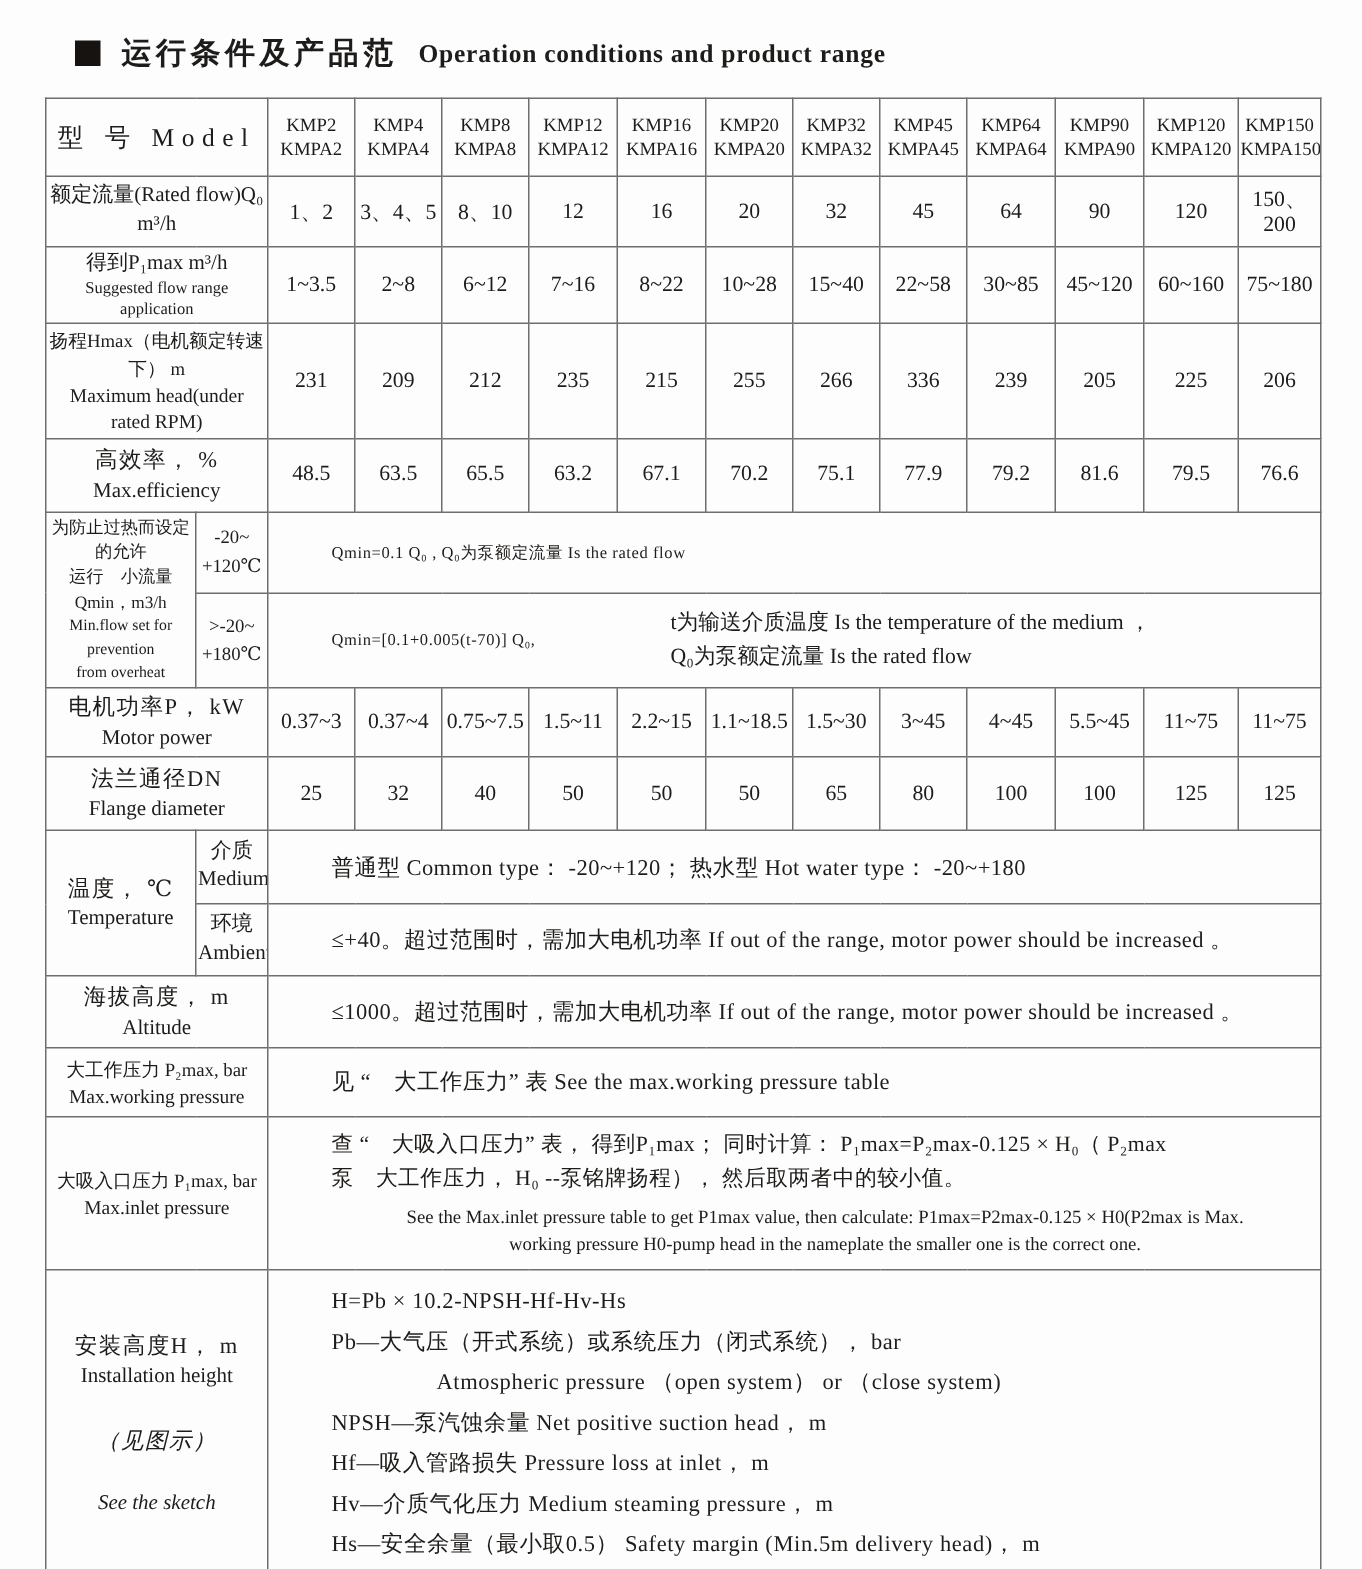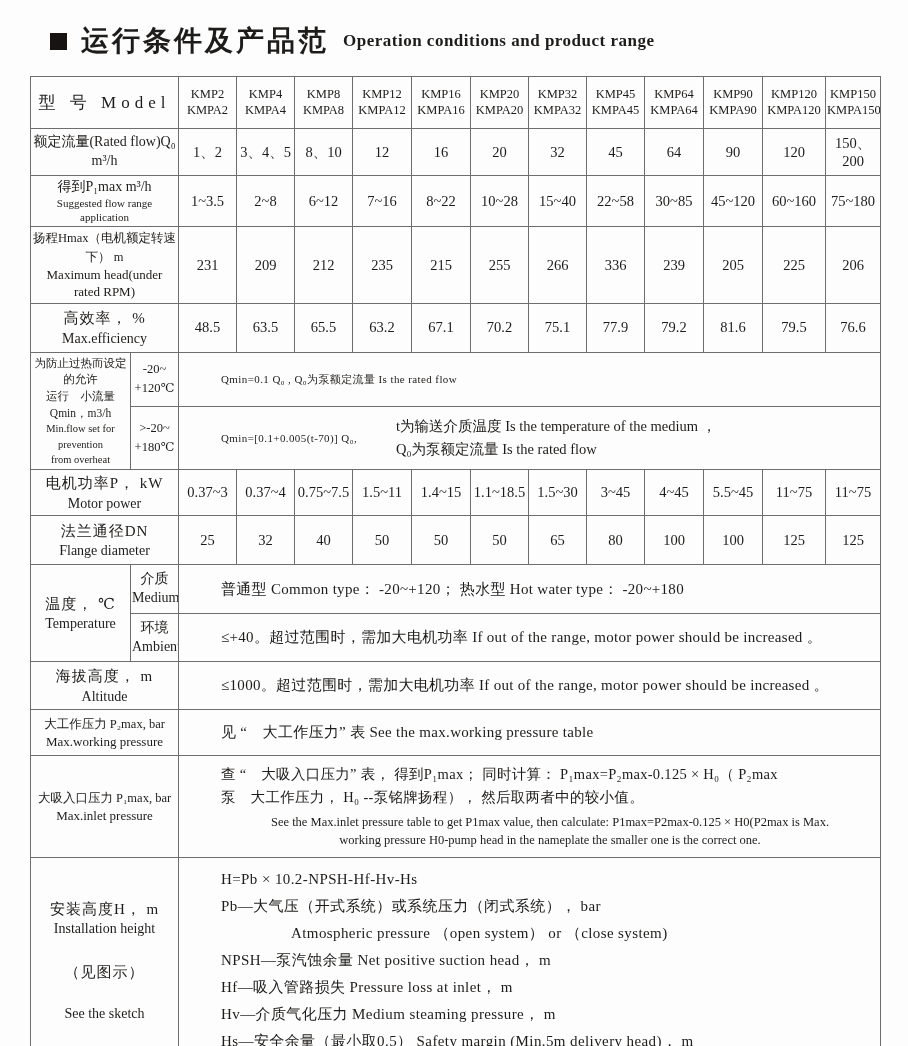--- a/index.html
+++ b/index.html
@@ -1,46 +1,46 @@
 <!DOCTYPE html>
 <html><head>
 <meta charset="utf-8">
 <style>
   html,body{margin:0;padding:0;background:#fdfdfd;}
   body{width:908px;height:1046px;font-family:"Liberation Serif","DejaVu Serif",serif;color:#1e1c1a;}
   .page{padding:14px 28px 0 30px;}
   .title{display:flex;align-items:center;gap:14px;margin:8px 0 16px 20px;}
   .bullet{width:17px;height:17px;background:#171310;flex:0 0 auto;}
-  .title-cn{font-size:28px;font-weight:bold;letter-spacing:3px;font-family:"Liberation Sans","DejaVu Sans",sans-serif;}
+  .title-cn{font-size:20px;font-weight:bold;letter-spacing:3px;font-family:"Liberation Sans","DejaVu Sans",sans-serif;}
   .title-en{font-size:17px;letter-spacing:0.5px;font-weight:bold;}
   table.spec{border-collapse:collapse;table-layout:fixed;width:850px;}
   .spec td{border:1px solid #6e6e6e;text-align:center;vertical-align:middle;padding:2px 1px;overflow:hidden;}
   .model-hd{font-size:17px;letter-spacing:5px;}
   .model{font-size:12.5px;line-height:1.25;white-space:pre-line;}
   .val{font-size:14.5px;}
   .pre{white-space:pre-line;}
   .lbl-cn{font-size:14px;line-height:1.35;}
   .lbl-en{font-size:11px;line-height:1.25;}
   .lbl-cn-md{font-size:12.5px;line-height:1.45;}
   .lbl-en-md{font-size:13px;line-height:1.35;}
   .lbl-cn-lg{font-size:15px;line-height:1.5;letter-spacing:1px;}
   .lbl-en-lg{font-size:14px;line-height:1.3;}
   .qmin-lbl-cn{font-size:11.5px;line-height:1.45;}
   .qmin-lbl-en{font-size:10.5px;line-height:1.45;}
   .range{font-size:12.5px;line-height:1.5;white-space:pre-line;}
   .formula{font-size:11px;letter-spacing:0.4px;}
   .left{text-align:left !important;padding-left:42px !important;}
-  .flexrow{display:flex;align-items:center;gap:39px;}
+  .flexrow{display:flex;align-items:center;gap:90px;}
   .note{font-size:14.5px;line-height:1.55;text-align:left;white-space:pre-line;}
   .bigtext{font-size:15px;letter-spacing:0.3px;}
   .inlet-cn{font-size:14.5px;line-height:1.6;text-align:left;white-space:pre-line;letter-spacing:0.3px;}
   .inlet-en{font-size:12.5px;line-height:1.5;text-align:center;white-space:pre-line;margin-top:3px;}
   .install-line{font-size:15px;line-height:1.0;text-align:left;padding:6px 0;letter-spacing:0.4px;}
   .indent{padding-left:70px;}
-  .gap-lg{margin-top:22px;}
+  .gap-lg{margin-top:22px;font-style:italic;}
 </style>
 </head>
 <body>
 
 <div class="page">
 
   <div class="title">
     <span class="bullet"></span>
     <span class="title-cn">运行条件及产品范</span>
     <span class="title-en">Operation conditions and product range</span>
@@ -196,21 +196,21 @@
 
     <tr style="height:46px">
       <td colspan="2">
         <div class="lbl-cn-lg">电机功率P，  kW</div>
         <div class="lbl-en-lg">Motor power</div>
       </td>
       <td class="val">0.37~3</td>
       <td class="val">0.37~4</td>
       <td class="val">0.75~7.5</td>
       <td class="val">1.5~11</td>
-      <td class="val">1.4~15</td>
+      <td class="val">2.2~15</td>
       <td class="val">1.1~18.5</td>
       <td class="val">1.5~30</td>
       <td class="val">3~45</td>
       <td class="val">4~45</td>
       <td class="val">5.5~45</td>
       <td class="val">11~75</td>
       <td class="val">11~75</td>
     </tr>
 
     <tr style="height:49px">

